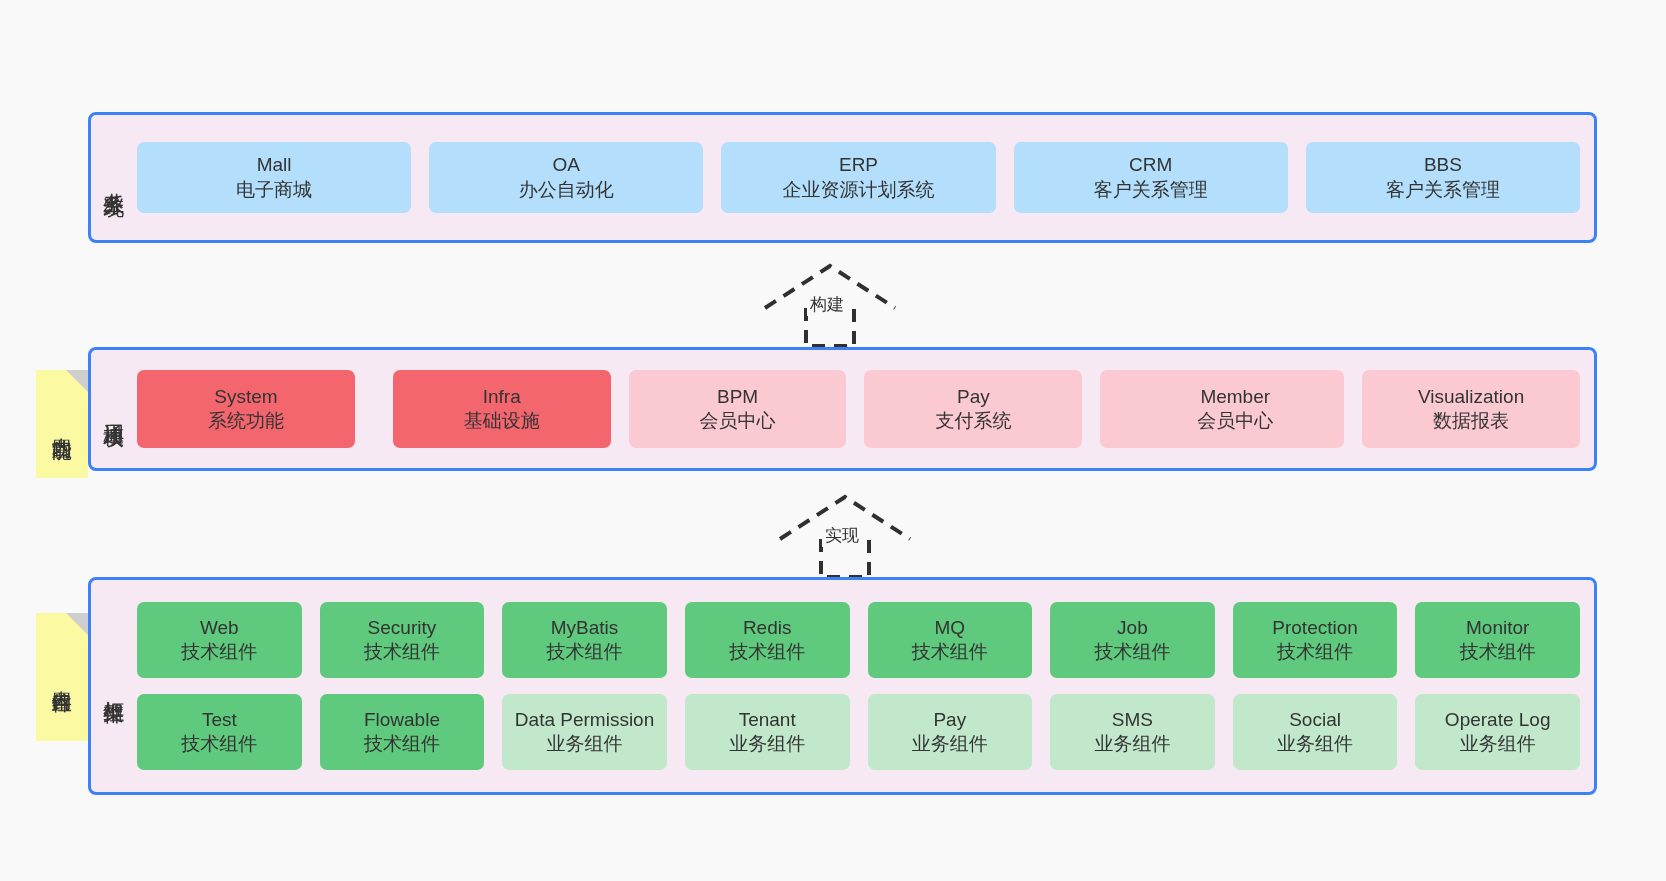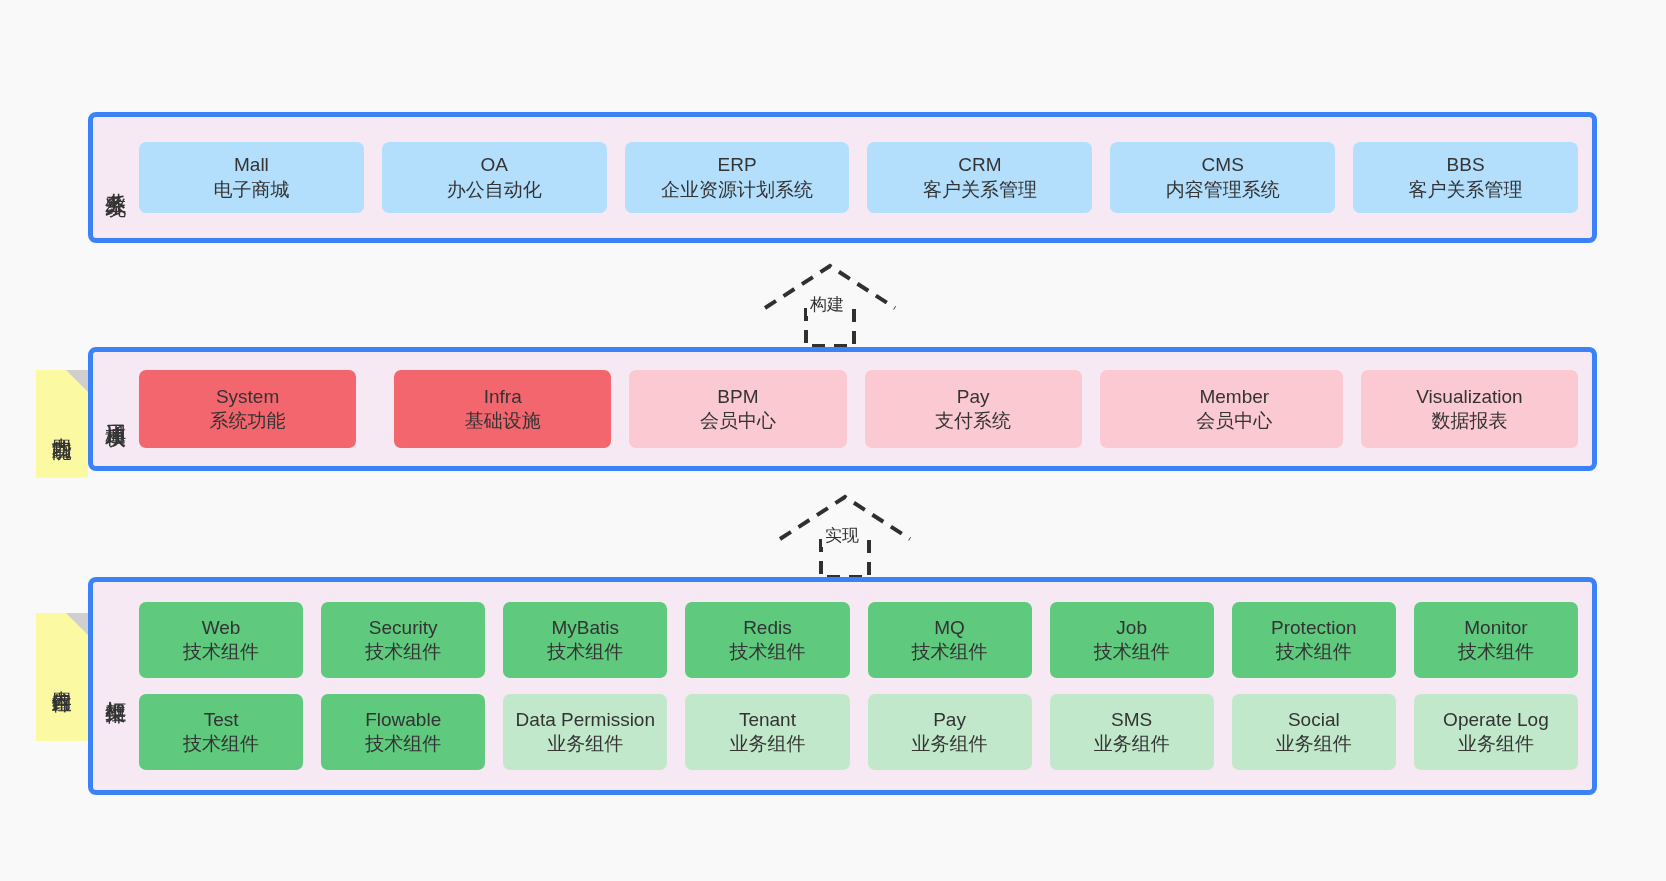--- a/index.html
+++ b/index.html
@@ -14,21 +14,21 @@
     overflow: hidden;
   }
 
   .canvas { position: absolute; inset: 0; }
 
   
   .layer {
     position: absolute;
     box-sizing: border-box;
     background: #f7e9f3;
-    border: 5px solid #3b82f6;
+    border: 3px solid #3b82f6;
     border-radius: 8px;
     display: flex;
     align-items: stretch;
   }
   .layer-title {
     flex: 0 0 auto;
     width: 46px;
     display: flex;
     align-items: center;
     justify-content: center;
@@ -137,24 +137,20 @@
         <div class="card c-blue" style="height:71px;">
           <span class="l1">ERP</span>
           <span class="l2">企业资源计划系统</span>
         </div>
 
         <div class="card c-blue" style="height:71px;">
           <span class="l1">CRM</span>
           <span class="l2">客户关系管理</span>
         </div>
 
-        <div class="card c-blue" style="height:71px;">
-          <span class="l1">CMS</span>
-          <span class="l2">内容管理系统</span>
-        </div>
 
         <div class="card c-blue" style="height:71px;">
           <span class="l1">BBS</span>
           <span class="l2">客户关系管理</span>
         </div>
 
       </div>
     </div>
   </div>
 

